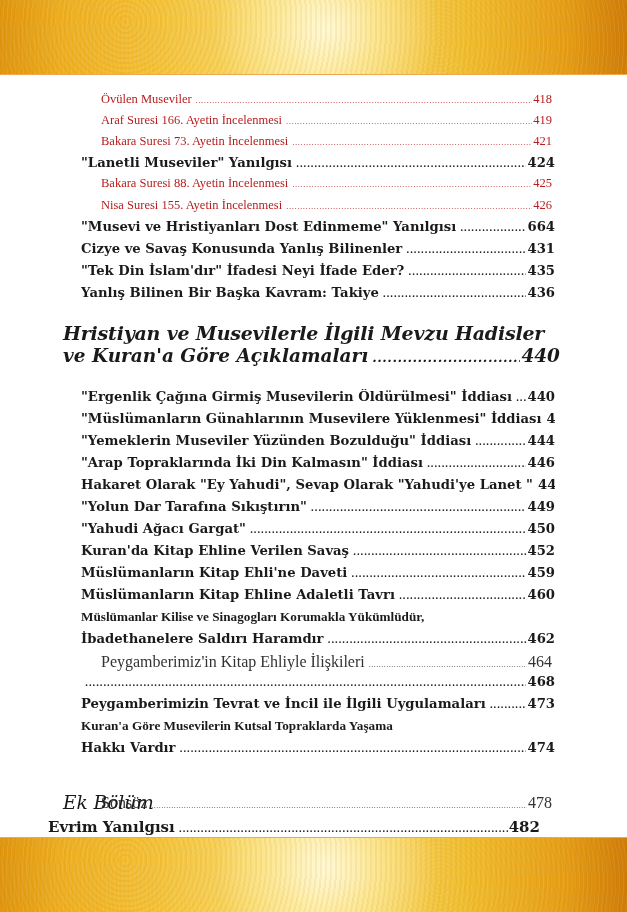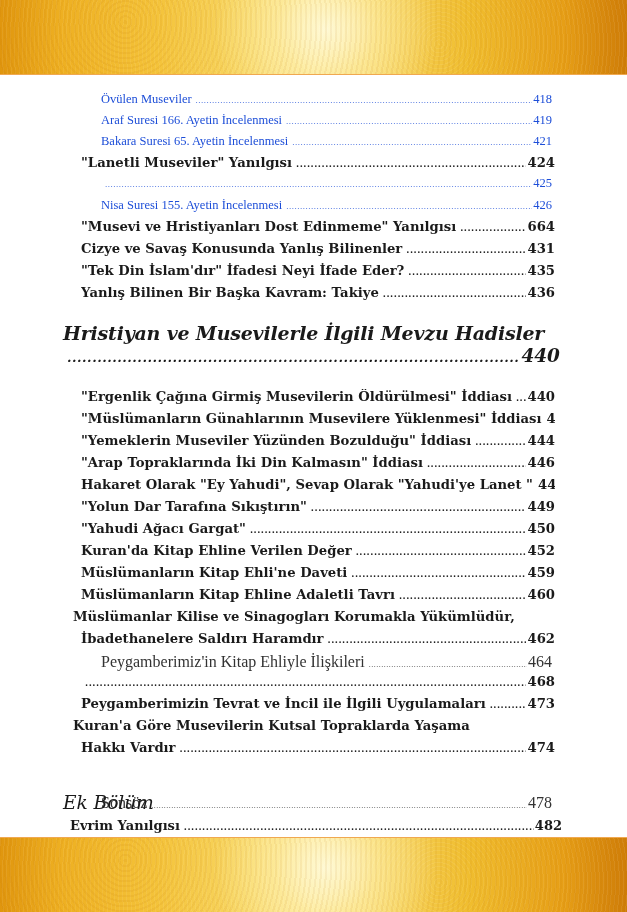--- a/index.html
+++ b/index.html
@@ -32,66 +32,67 @@
   .row .label { flex: 0 0 auto; }
   .row .dots {
     flex: 1 1 auto; overflow: hidden; margin: 0 1px 0 4px;
     letter-spacing: 0.5px;
   }
   .row .dots::before {
     content: "........................................................................................................................................................................................................................................";
   }
   .row .page { flex: 0 0 auto; }
 
-  .sub { left: 101px; width: 451px; font-size: 12.5px; color: #1d4ed8; font-family: "Liberation Serif", serif; }
+  .sub { left: 101px; width: 451px; font-size: 12.5px; color: #b91c1c; font-family: "Liberation Serif", serif; }
   .sub .dots { font-size: 9px; }
   .small { left: 101px; width: 451px; font-size: 16px; color: #333; font-family: Liberation Serif, serif; }
   .small .dots { font-size: 8px; }
   .main { left: 81px; width: 474px; font-size: 13.2px; font-weight: bold; color: #1a1a1a; }
   .main .dots { font-size: 9px; }
-  .plain { position: absolute; left: 73px; font-size: 13.2px; font-weight: bold; white-space: nowrap; }
+  .plain { position: absolute; left: 81px; font-size: 13.2px; font-weight: bold; white-space: nowrap; font-family: Liberation Serif, serif; }
 
   .heading {
     position: absolute; left: 63px; font-size: 19px; font-style: italic; font-weight: bold;
     font-family: "DejaVu Serif", serif; color: #1a1a1a; white-space: nowrap; letter-spacing: -0.2px;
   }
   .heading-row { left: 63px; width: 497px; font-size: 18.5px; font-style: italic; font-weight: bold; }
   .heading-row .dots { font-size: 13px; }
   .ek { position: absolute; left: 63px; font-size: 18.5px; font-style: italic; font-family: "DejaVu Serif", serif; white-space: nowrap; }
-  .main-wide { left: 70px; width: 492px; font-size: 13px; font-weight: bold; text-align: center; }
+  .main-wide { left: 48px; width: 492px; font-size: 15px; font-weight: bold; text-align: center; }
   .main-wide .dots { font-size: 9px; }
 </style>
 </head>
 <body>
 
 <div class="band top"></div>
 
 <div class="toc">
 
   <div class="row sub" style="top:92px">
     <span class="label">Övülen Museviler</span>
     <span class="dots"></span>
     <span class="page">418</span>
   </div>
   <div class="row sub" style="top:113px">
     <span class="label">Araf Suresi 166. Ayetin İncelenmesi</span>
     <span class="dots"></span>
     <span class="page">419</span>
   </div>
   <div class="row sub" style="top:134px">
-    <span class="label">Bakara Suresi 65. Ayetin İncelenmesi</span>
+    <span class="label">Bakara Suresi 73. Ayetin İncelenmesi</span>
     <span class="dots"></span>
     <span class="page">421</span>
   </div>
   <div class="row main" style="top:155px">
     <span class="label">"Lanetli Museviler" Yanılgısı</span>
     <span class="dots"></span>
     <span class="page">424</span>
   </div>
   <div class="row sub" style="top:176px">
+    <span class="label">Bakara Suresi 88. Ayetin İncelenmesi</span>
     <span class="dots"></span>
     <span class="page">425</span>
   </div>
   <div class="row sub" style="top:198px">
     <span class="label">Nisa Suresi 155. Ayetin İncelenmesi</span>
     <span class="dots"></span>
     <span class="page">426</span>
   </div>
   <div class="row main" style="top:219px">
     <span class="label">"Musevi ve Hristiyanları Dost Edinmeme" Yanılgısı</span>
@@ -109,20 +110,21 @@
     <span class="page">435</span>
   </div>
   <div class="row main" style="top:285px">
     <span class="label">Yanlış Bilinen Bir Başka Kavram: Takiye</span>
     <span class="dots"></span>
     <span class="page">436</span>
   </div>
 
   <div class="heading" style="top:322px">Hristiyan ve Musevilerle İlgili Mevzu Hadisler</div>
   <div class="row heading-row" style="top:345px">
+    <span class="label">ve Kuran'a Göre Açıklamaları</span>
     <span class="dots"></span>
     <span class="page">440</span>
   </div>
 
   <div class="row main" style="top:389px">
     <span class="label">"Ergenlik Çağına Girmiş Musevilerin Öldürülmesi" İddiası</span>
     <span class="dots"></span>
     <span class="page">440</span>
   </div>
   <div class="row main" style="top:411px">
@@ -149,21 +151,21 @@
     <span class="label">"Yolun Dar Tarafına Sıkıştırın"</span>
     <span class="dots"></span>
     <span class="page">449</span>
   </div>
   <div class="row main" style="top:521px">
     <span class="label">"Yahudi Ağacı Gargat"</span>
     <span class="dots"></span>
     <span class="page">450</span>
   </div>
   <div class="row main" style="top:543px">
-    <span class="label">Kuran'da Kitap Ehline Verilen Değer</span>
+    <span class="label">Kuran'da Kitap Ehline Verilen Savaş</span>
     <span class="dots"></span>
     <span class="page">452</span>
   </div>
   <div class="row main" style="top:565px">
     <span class="label">Müslümanların Kitap Ehli'ne Daveti</span>
     <span class="dots"></span>
     <span class="page">459</span>
   </div>
   <div class="row main" style="top:587px">
     <span class="label">Müslümanların Kitap Ehline Adaletli Tavrı</span>

